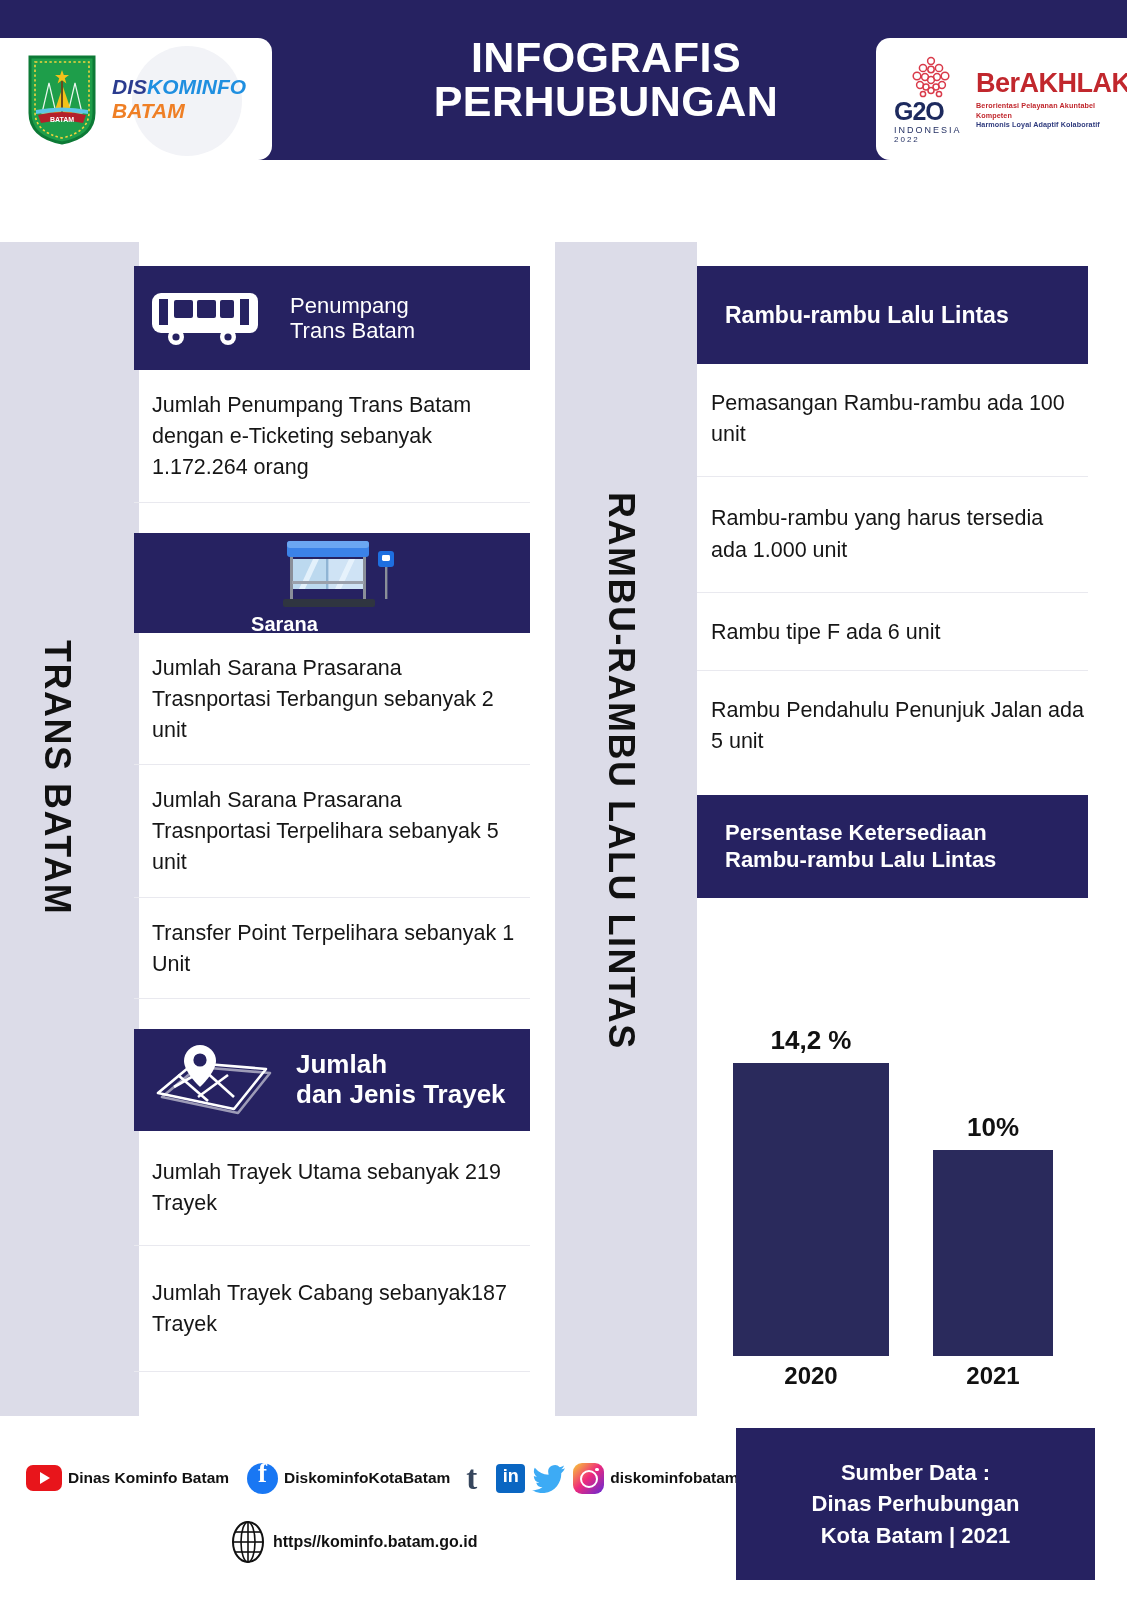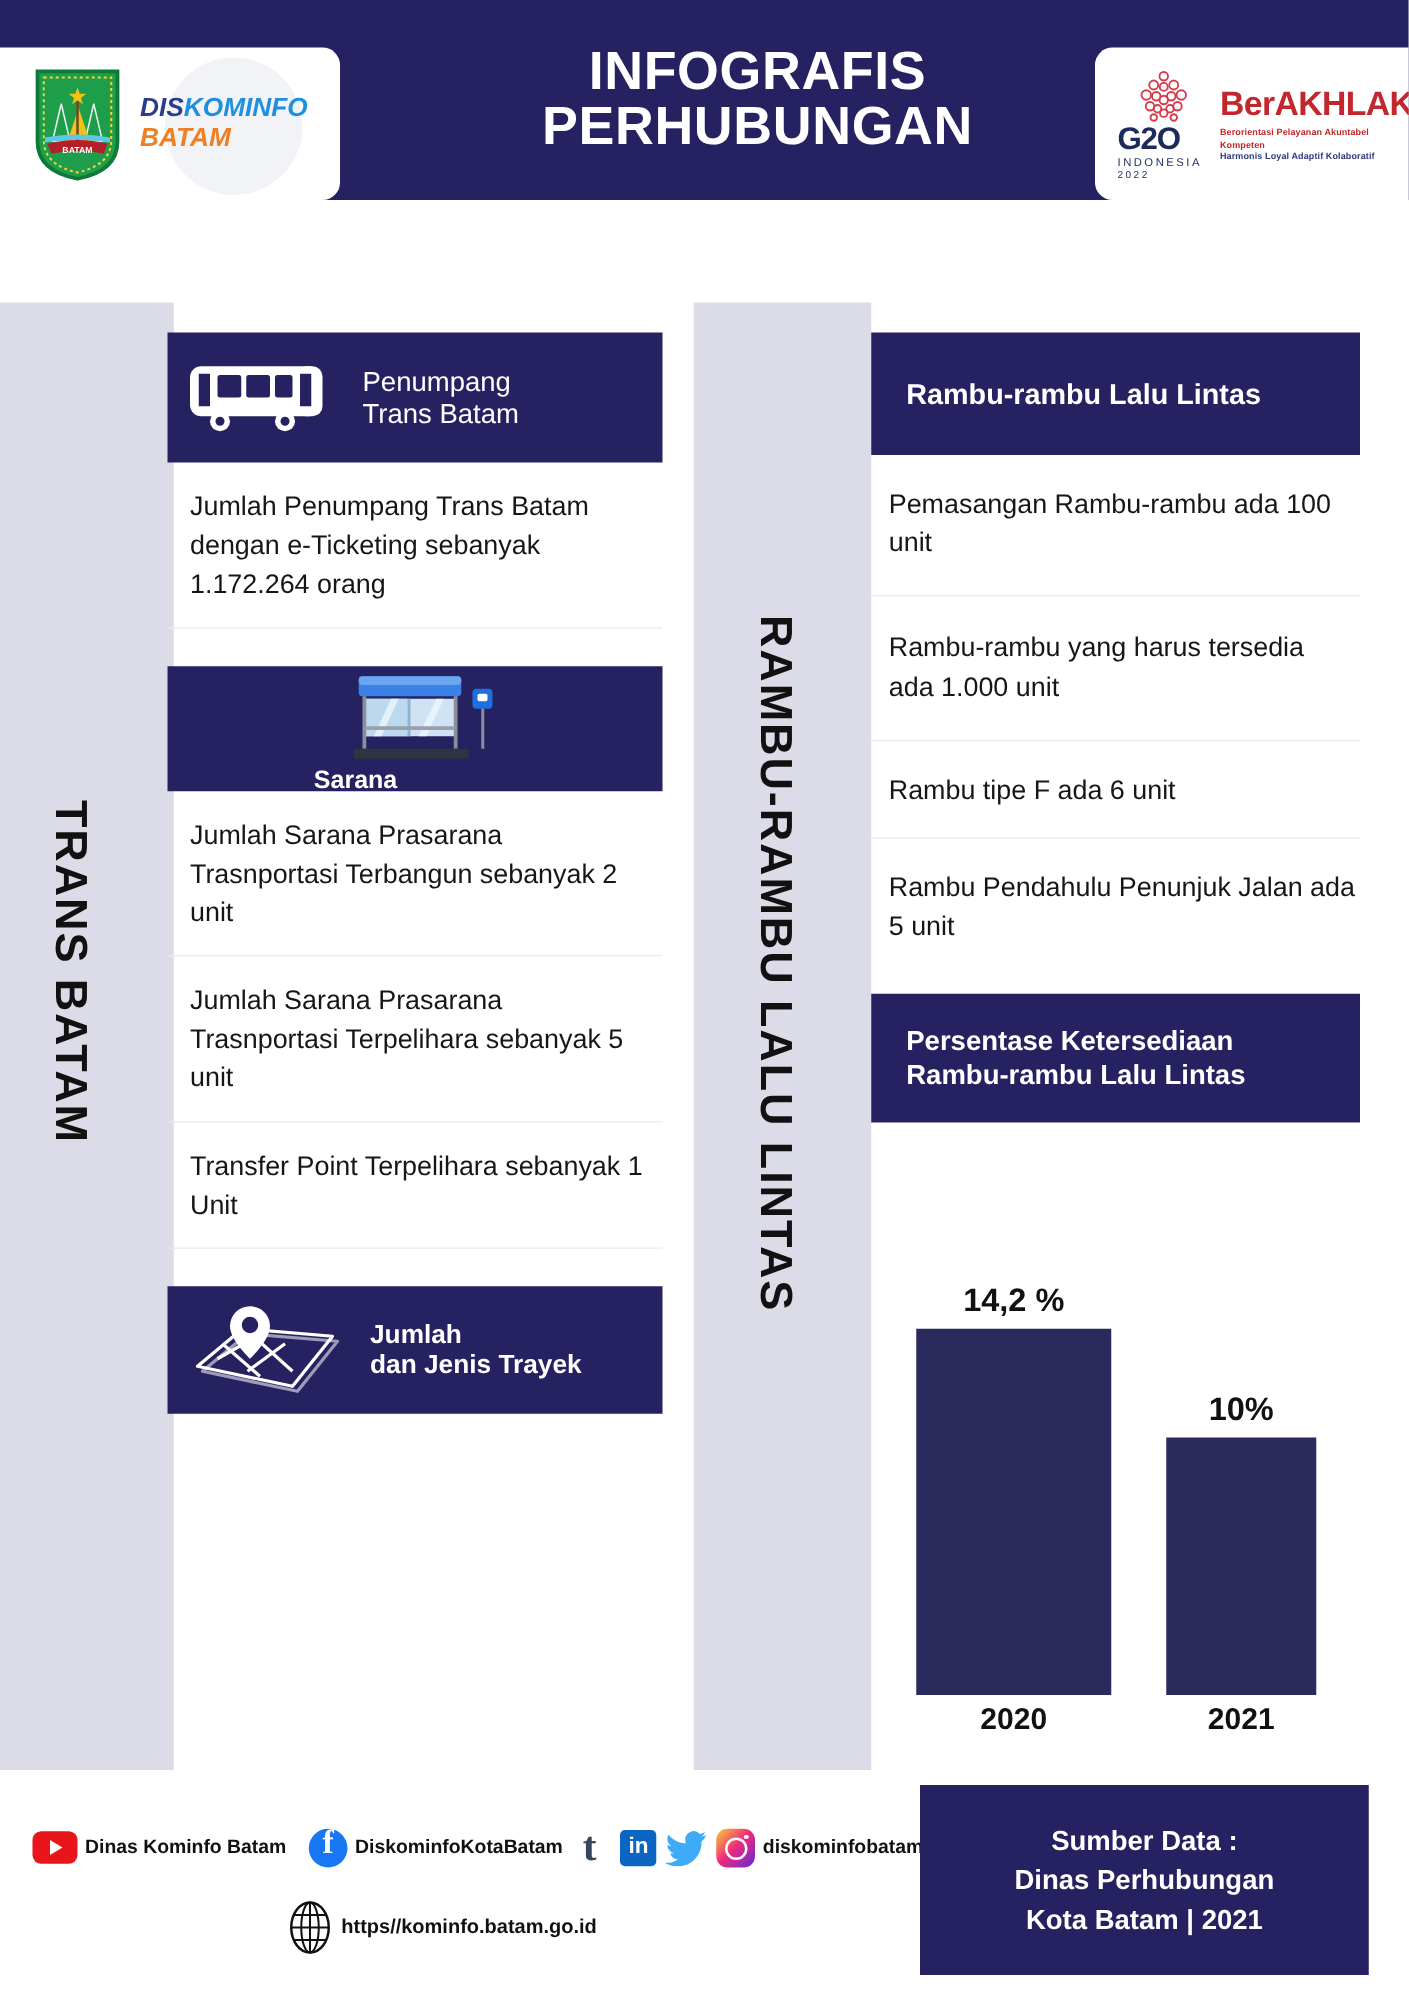--- a/index.html
+++ b/index.html
@@ -71,21 +71,21 @@
     box-sizing:border-box;
   }
   .card-head .hicon{flex:0 0 auto;display:flex;align-items:center;justify-content:center;}
   .card-head .htxt{font-weight:bold;line-height:1.14;}
 
   .head-bus{height:104px;padding:0 0 0 14px;}
   .head-bus .htxt{font-weight:normal;font-size:22px;margin-left:22px;}
   .head-halte{height:100px;padding:0 0 0 12px;flex-direction:column;}
   .head-halte .htxt{font-size:20px;margin-left:14px;}
   .head-trayek{height:102px;padding:0 0 0 14px;}
-  .head-trayek .htxt{font-size:21px;margin-left:18px;}
+  .head-trayek .htxt{font-size:26px;margin-left:18px;}
   .head-plain{height:98px;padding:0 0 0 28px;align-items:center;}
   .head-plain .htxt{font-size:23px;}
   .head-pers{height:103px;padding:0 0 0 28px;}
   .head-pers .htxt{font-size:22px;line-height:1.2;}
 
   .items{padding:0 0 0 0;}
   .item{
     font-size:21.5px;color:#161616;line-height:1.45;
     padding:20px 4px 18px 18px;
     border-bottom:1.6px solid #e9e9ef;
@@ -302,20 +302,24 @@
           </g>
           <path d="M52 6 a16 16 0 0 1 16 16 c0 11 -16 26 -16 26 s-16 -15 -16 -26 a16 16 0 0 1 16 -16 z" fill="#ffffff"></path>
           <circle cx="52" cy="21" r="6.6" fill="#262261"></circle>
         </svg>
       </div>
       <div class="htxt">
         <div>Jumlah</div>
         <div>dan Jenis Trayek</div>
       </div>
     </div>
+    <div class="items">
+      <div class="item" style="padding-top:26px;padding-bottom:26px">Jumlah Trayek Utama sebanyak 219 Trayek</div>
+      <div class="item" style="padding-top:32px;padding-bottom:30px">Jumlah Trayek Cabang sebanyak187 Trayek</div>
+    </div>
   </div>
 </div>
 
 <div class="col col-right">
 
   <div>
     <div class="card-head head-plain">
       <div class="htxt">Rambu-rambu Lalu Lintas</div>
     </div>
     <div class="items">

